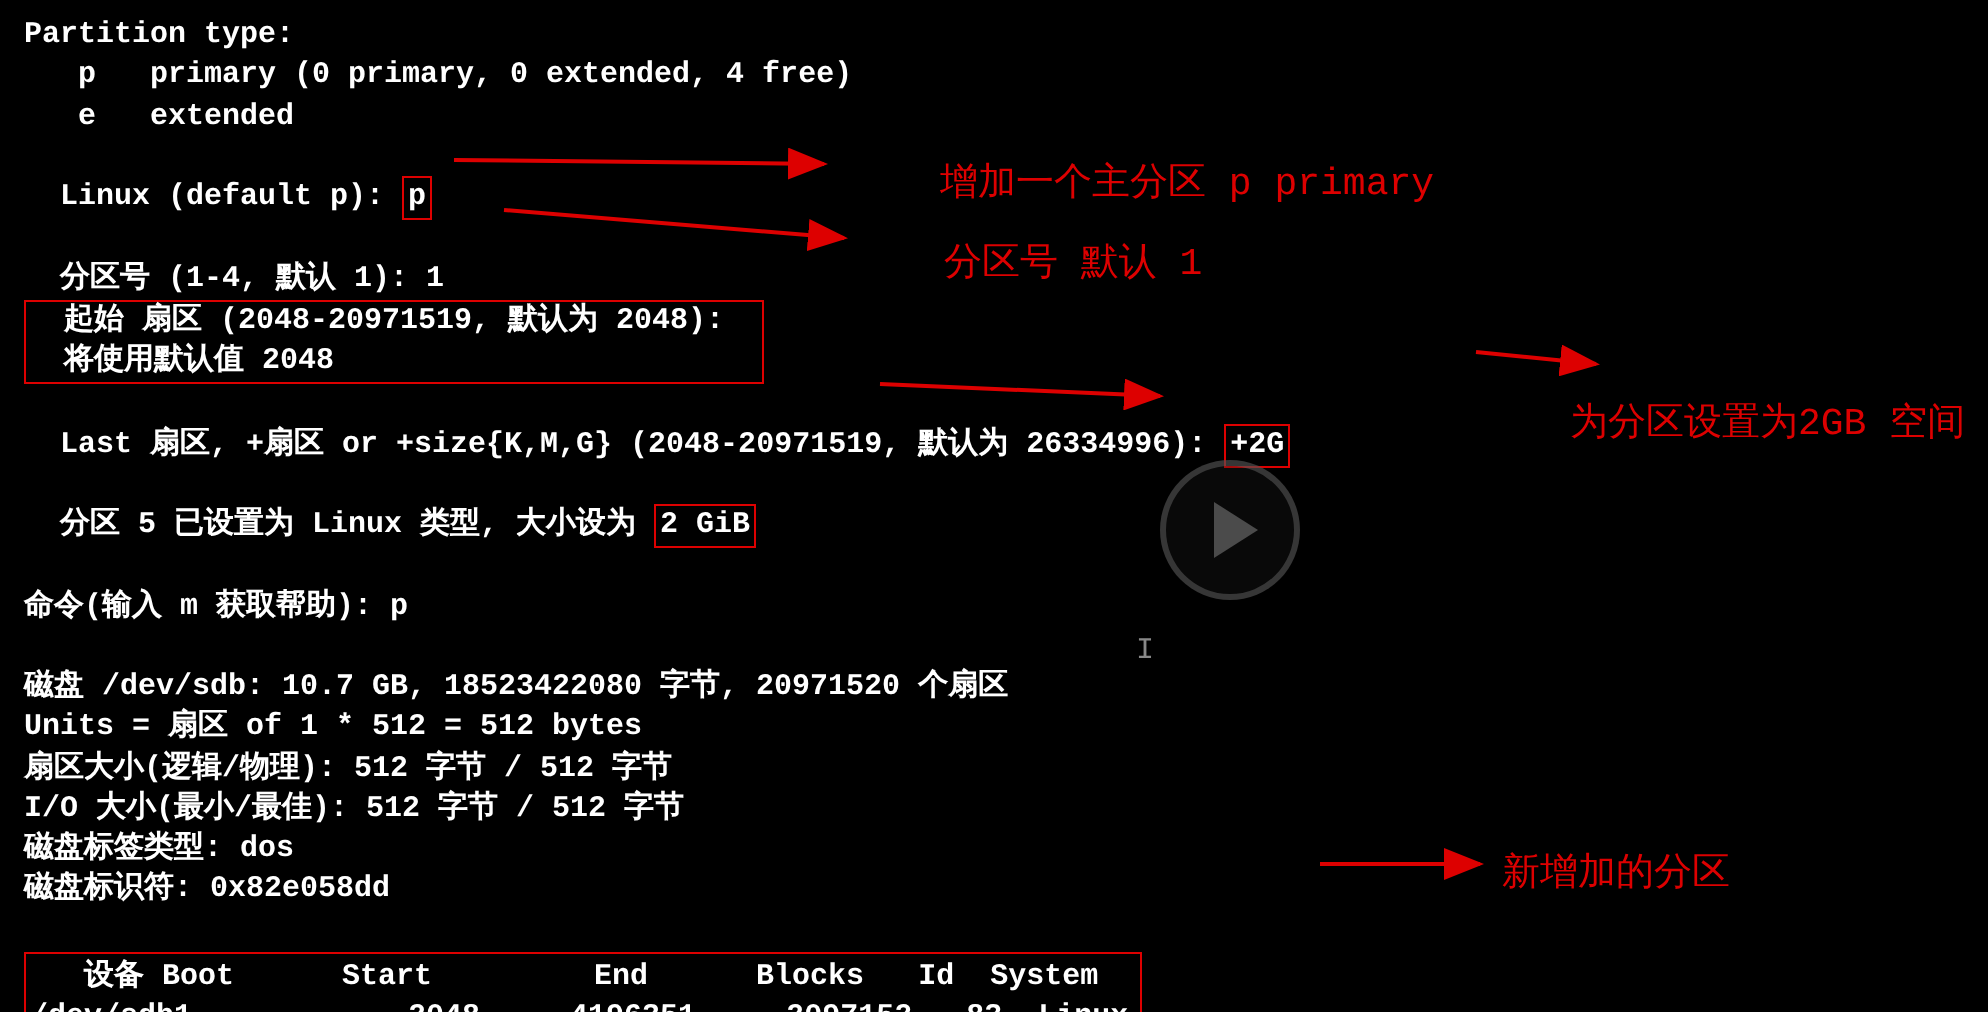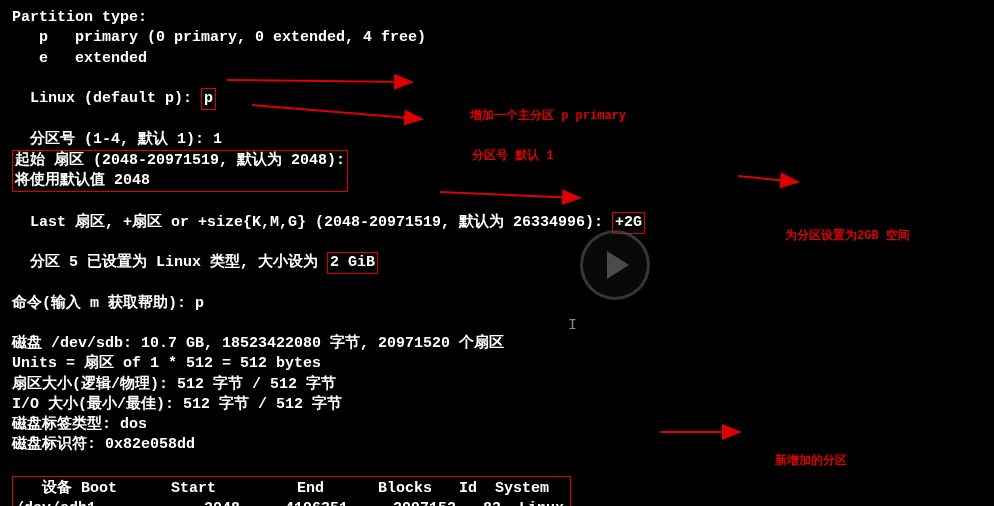--- a/index.html
+++ b/index.html
@@ -19,29 +19,28 @@
     .line { white-space: pre; position: relative; }
     .boxed {
       border: 1px solid #d00;
       display: inline-block;
       padding: 0 2px;
       margin: -1px 0;
     }
     .boxed-block {
       border: 1px solid #d00;
       display: inline-block;
-      padding: 0 2px;
+      padding: 0 19px;
     }
     .annot {
       position: absolute;
       color: #d00;
-      font-size: 12px;
-      font-weight: bold;
+      font-size: 19px;
+      font-weight: normal;
       white-space: nowrap;
-      margin-top: 28px;
     }
     .arrow {
       position: absolute;
       pointer-events: none;
     }
     .arrow svg { overflow: visible; }
     .play-circle {
       position: absolute;
       left: 580px;
       top: 230px;
@@ -121,21 +120,21 @@
   <div class="line">/dev/sdb1            2048     4196351     2097152   83  Linux</div>
 </div>
 
 
 
 
 
 <div class="annot" style="left:470px; top:80px;">增加一个主分区 p  primary</div>
 <div class="annot" style="left:472px; top:120px;">分区号  默认 1</div>
 <div class="annot" style="left:785px; top:200px;">为分区设置为2GB 空间</div>
-<div class="annot" style="left:775px; top:425px;">新增加的分区</div>
+<div class="annot" style="left:751px; top:425px;">新增加的分区</div>
 
 
 <div class="arrow" style="left:227px; top:70px;">
   <svg width="200" height="20">
       <defs>
         <marker id="ah1" markerWidth="10" markerHeight="8" refX="9" refY="4" orient="auto">
           <polygon points="0 0, 10 4, 0 8" fill="#d00"></polygon>
         </marker>
       </defs>
       <line x1="0" y1="10" x2="185" y2="12" stroke="#d00" stroke-width="2" marker-end="url(#ah1)"></line>

